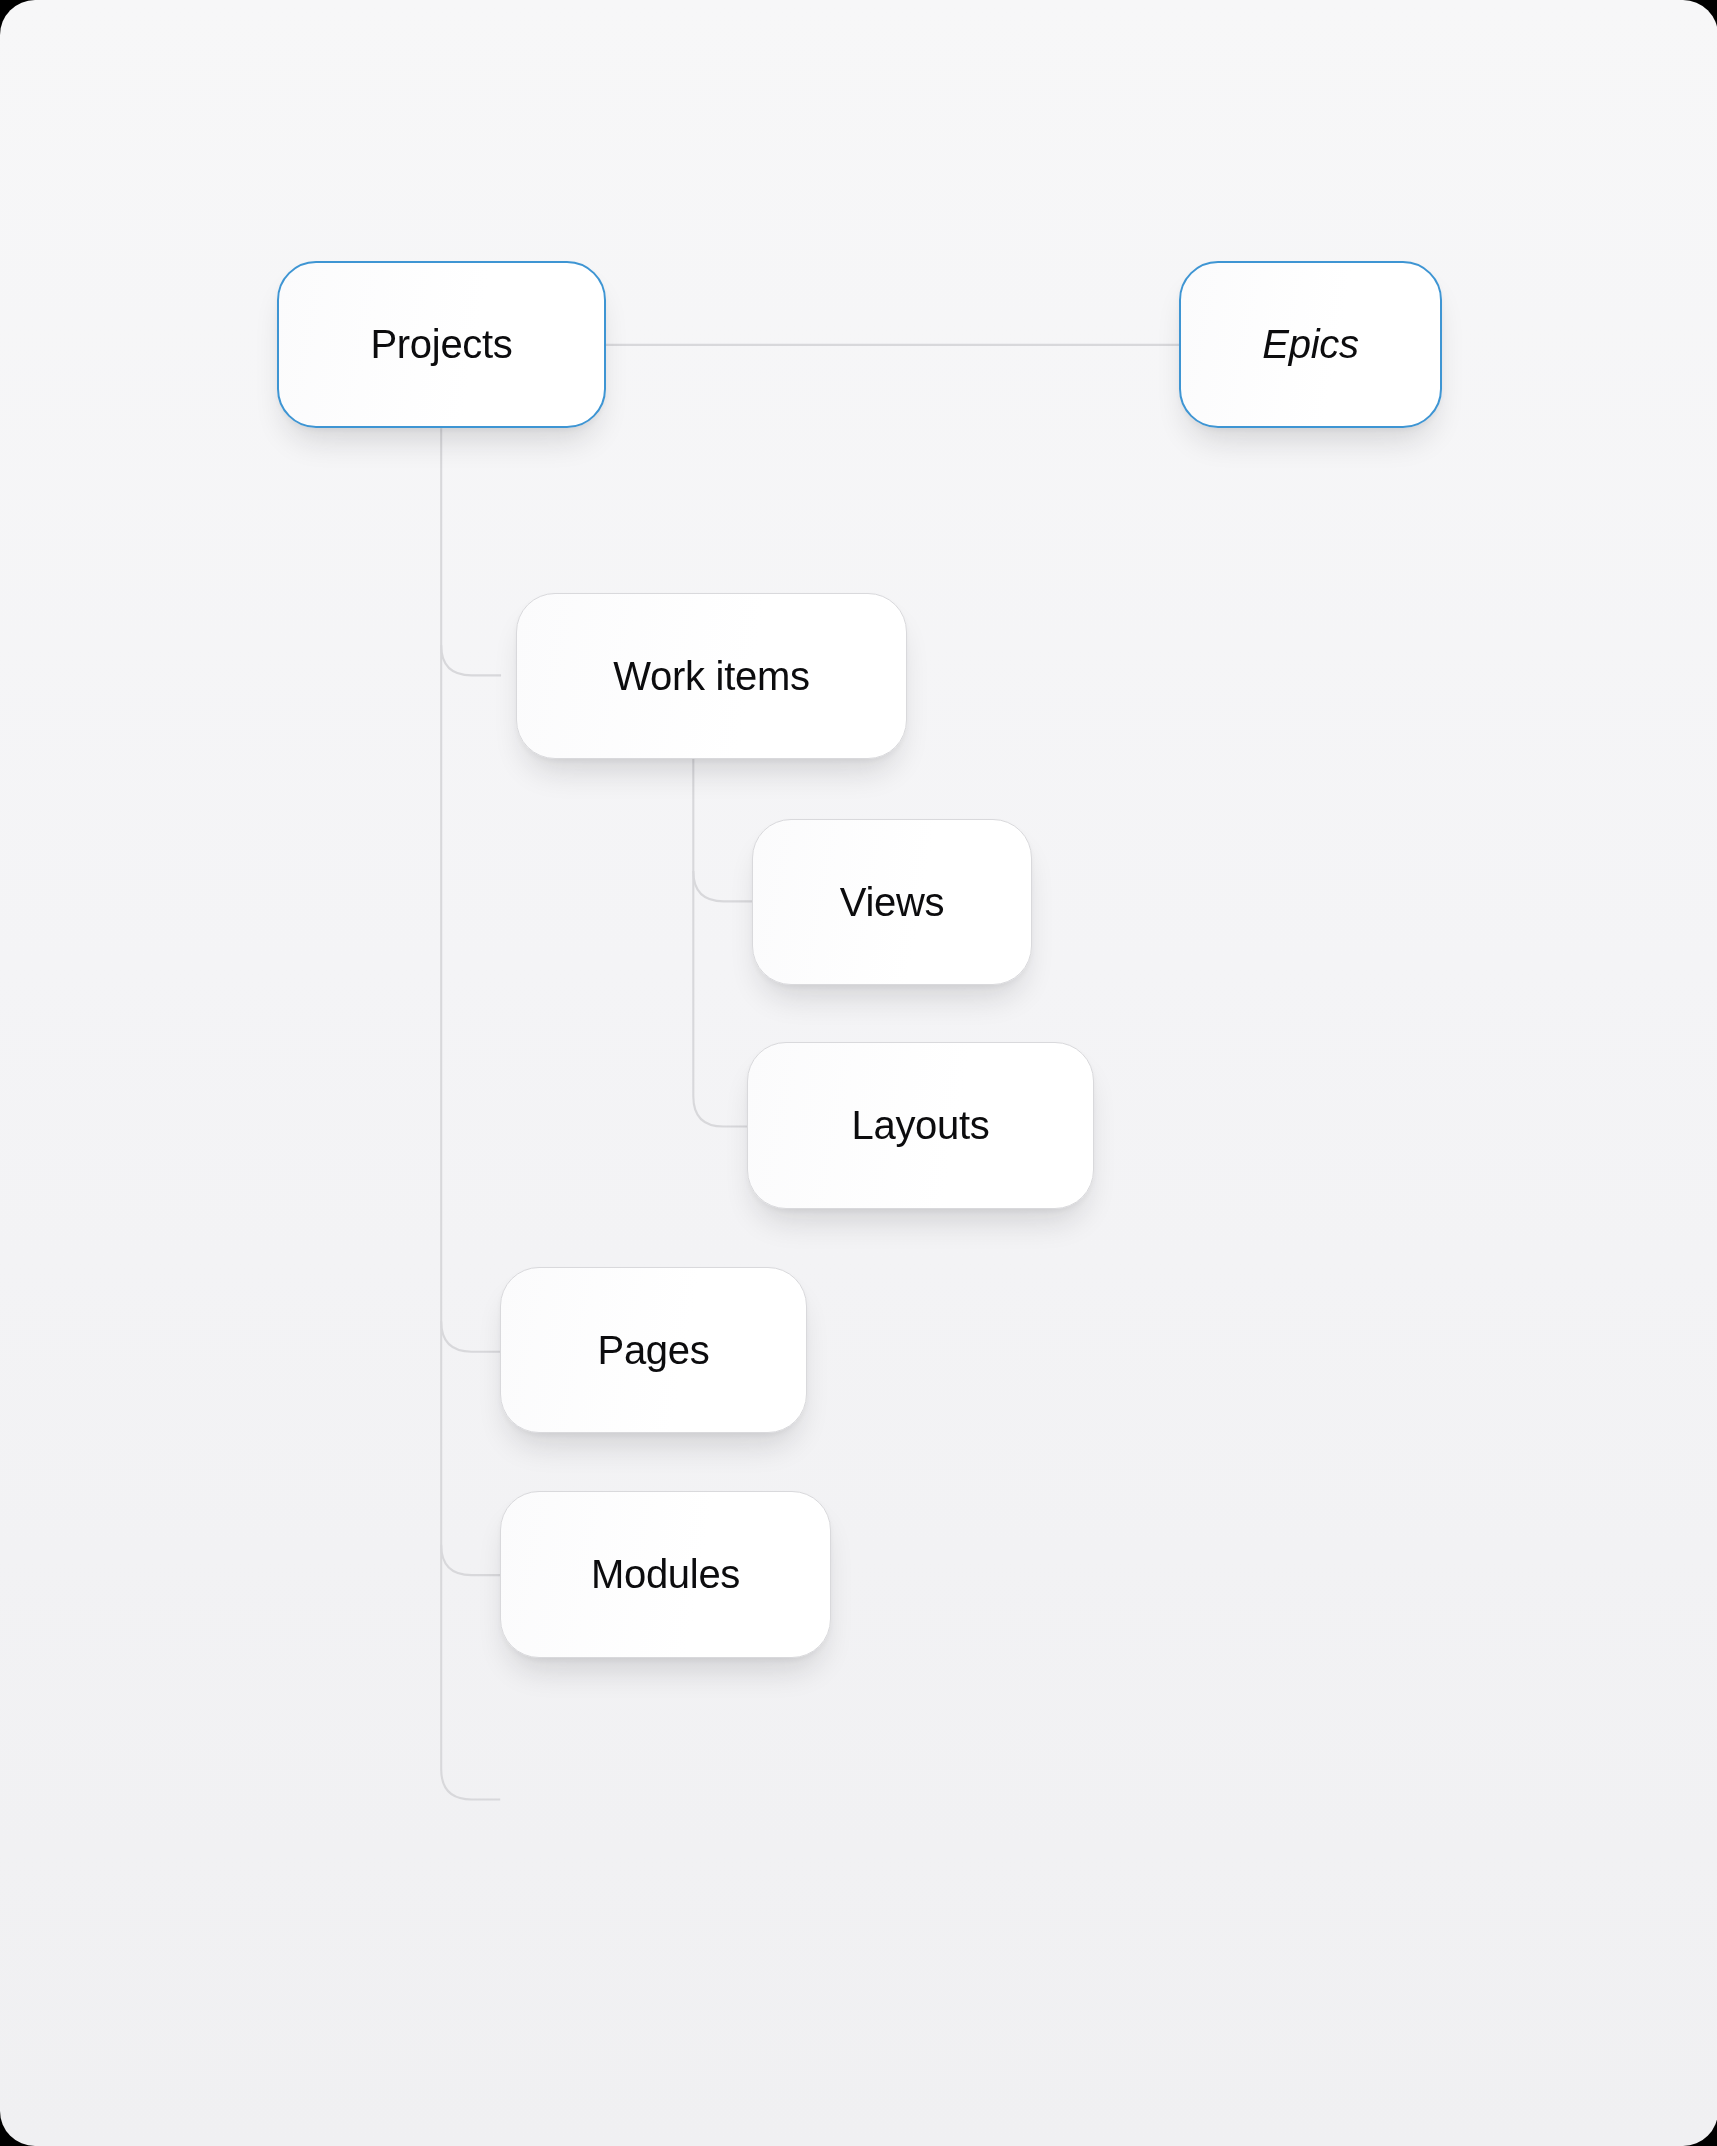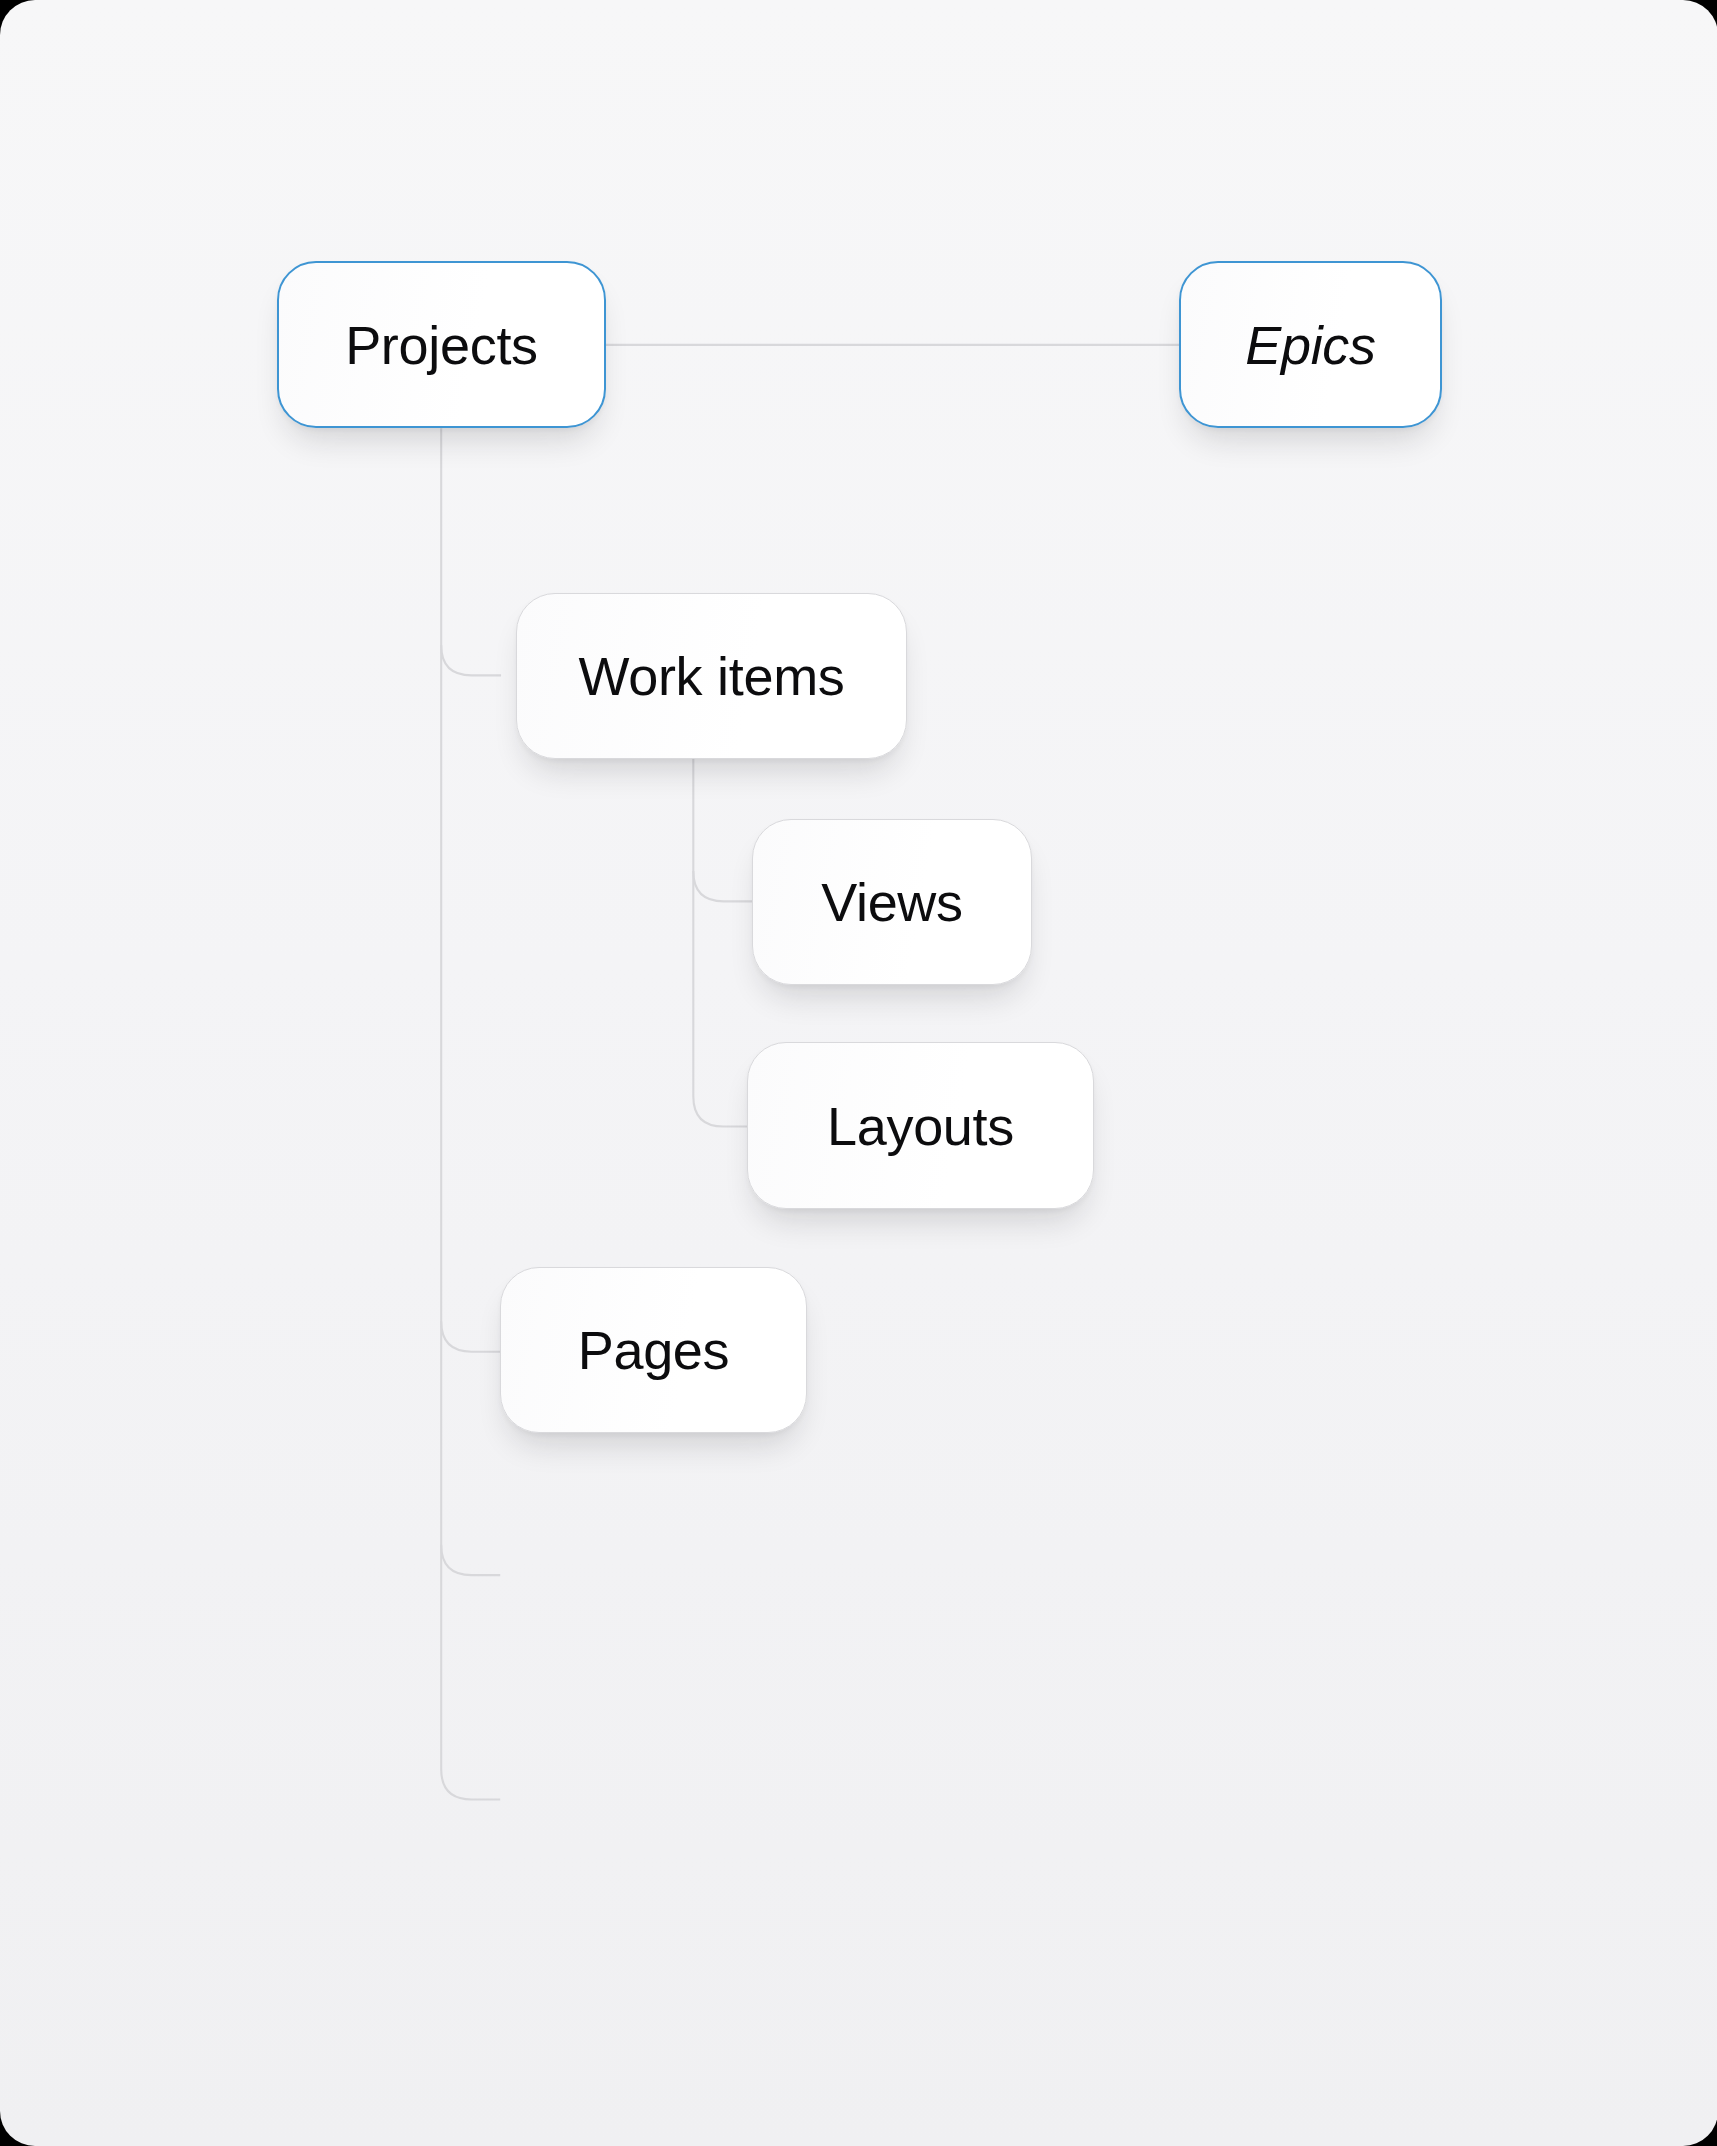--- a/index.html
+++ b/index.html
@@ -37,21 +37,21 @@
     background: linear-gradient(100deg, #fbfbfc 0%, #ffffff 60%);
     border: 1.7px solid #d9d9dc;
     border-radius: 39px;
     box-shadow: 0 20px 32px -10px rgba(25, 25, 30, 0.16),
                 0 2.5px 5px rgba(25, 25, 30, 0.04);
   }
   .node--accent {
     border: 2.5px solid #3e95d3;
   }
   .node-label {
-    font-size: 54px;
+    font-size: 40px;
     font-weight: 500;
     letter-spacing: -0.3px;
     color: #0c0c0e;
     white-space: nowrap;
   }
   .n-projects   { left: 277px;  top: 261px;  width: 329px; height: 167px; }
   .n-epics      { left: 1179px; top: 261px;  width: 263px; height: 167px; font-style: italic; }
   .n-work-items { left: 501px;  top: 593px;  width: 391px; height: 166px; margin-left: 15px; }
   .n-views      { left: 752px;  top: 819px;  width: 280px; height: 166px; align-items: center; }
   .n-layouts    { left: 747px;  top: 1042px; width: 347px; height: 167px; }
@@ -91,16 +91,19 @@
   </div>
 
   <div class="node n-layouts">
     <span class="node-label">Layouts</span>
   </div>
 
   <div class="node n-cycles">
     <span class="node-label">Pages</span>
   </div>
 
+  <div class="node n-modules">
+    <span class="node-label">Modules</span>
+  </div>
 
 
 </div>
 
 
 </body></html>

